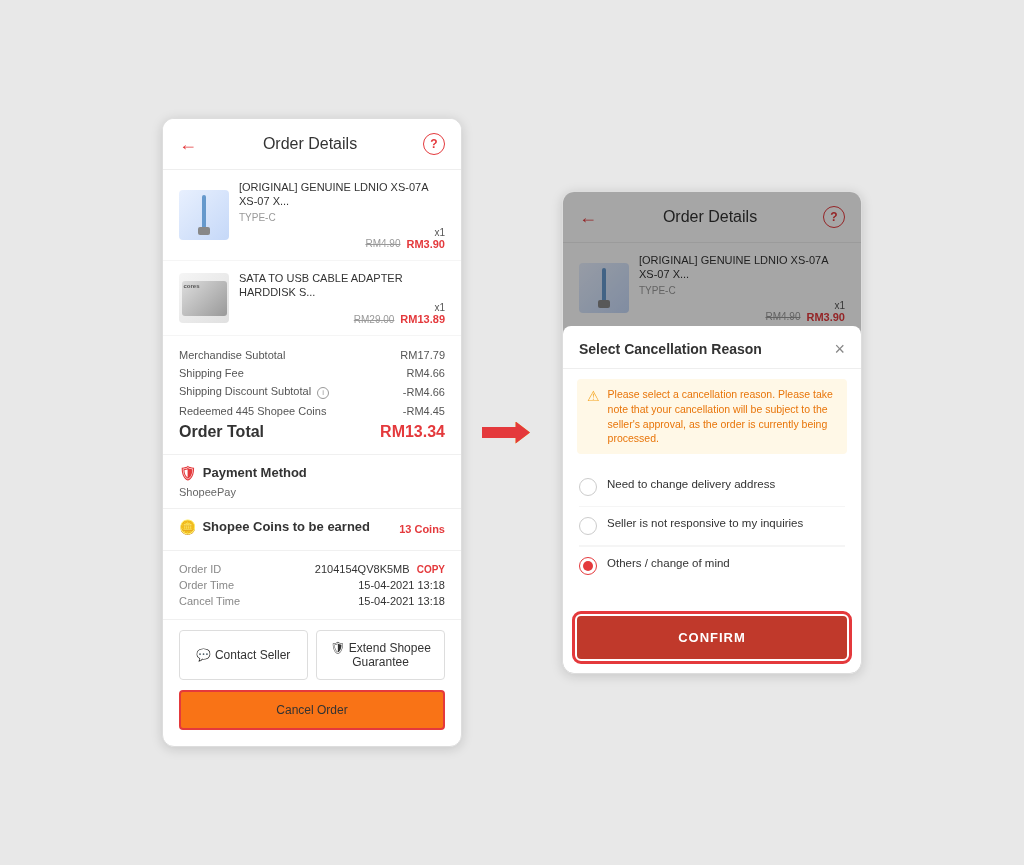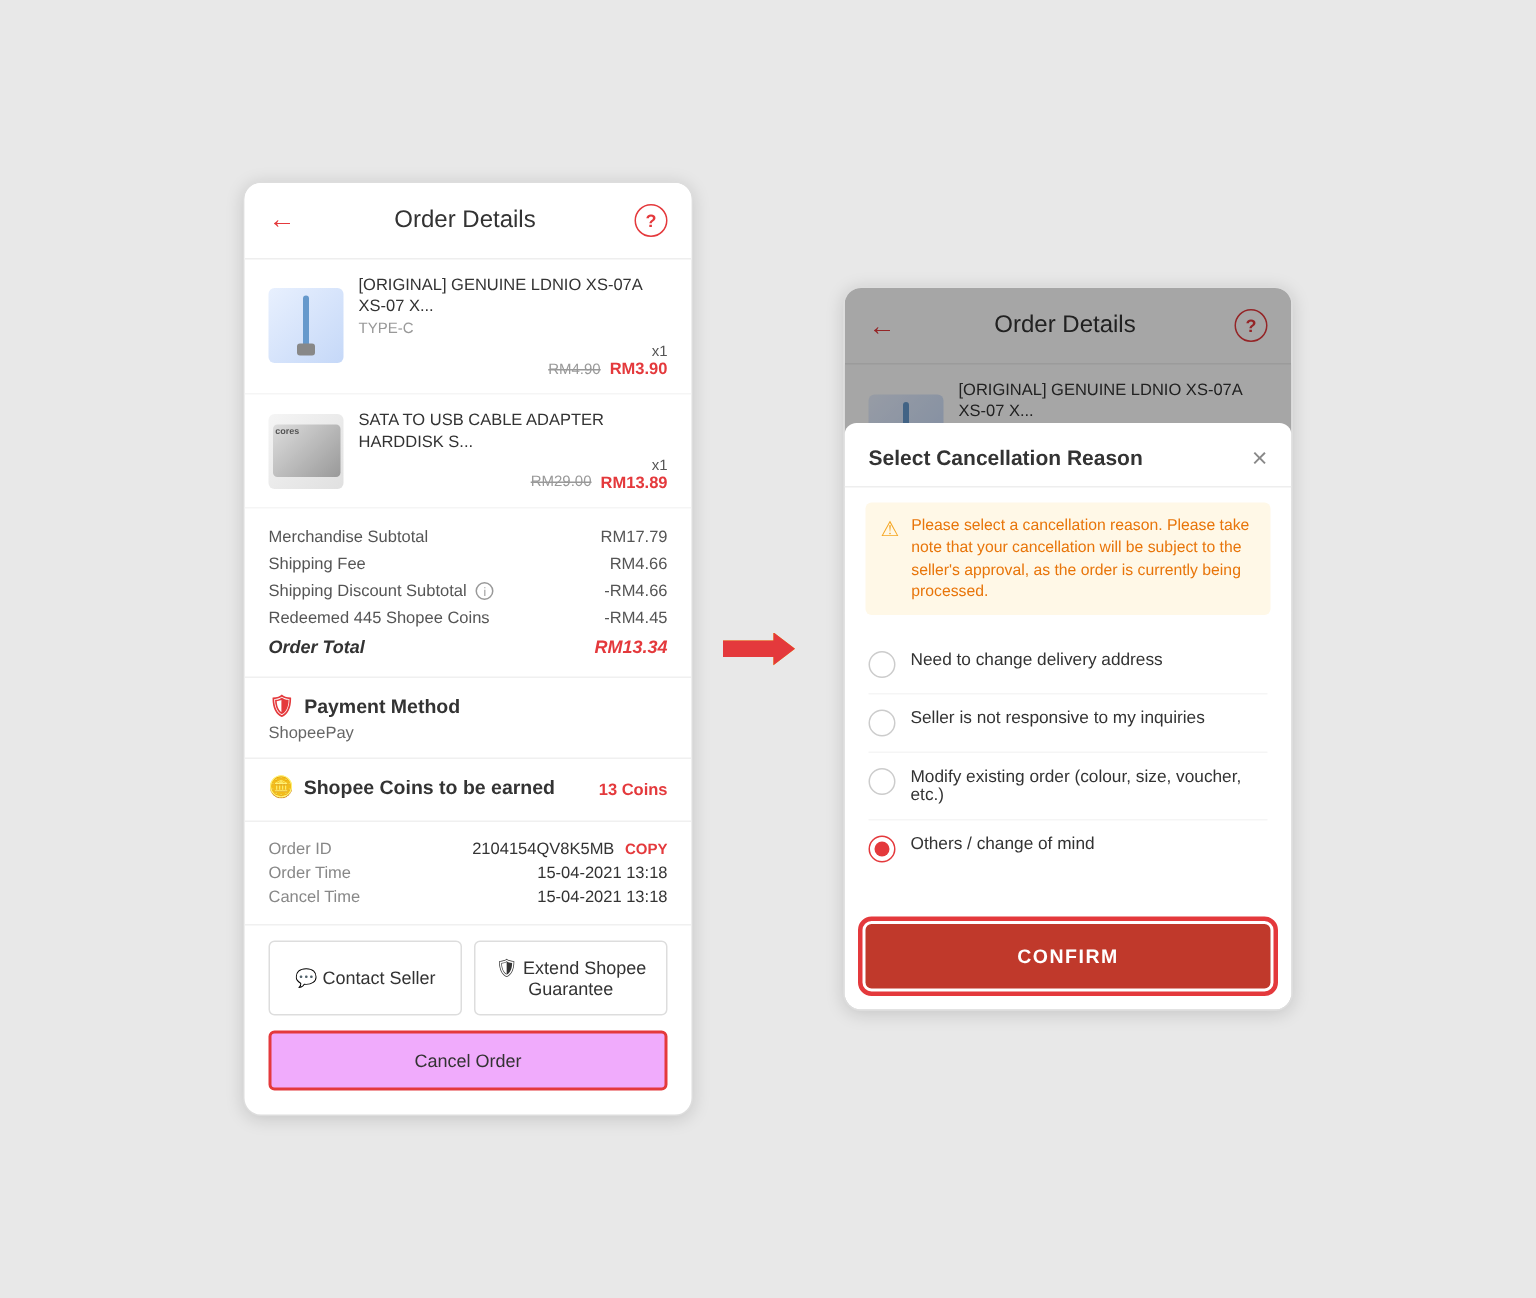--- a/index.html
+++ b/index.html
@@ -172,22 +172,21 @@
       display: flex;
       justify-content: space-between;
       align-items: center;
       padding: 3px 0;
       font-size: 11px;
       color: #555;
     }
     .summary-row.total {
       font-weight: bold;
       color: #333;
-      font-size: 12px;
-      font-style: italic;
+      font-size: 16px;
     }
     .summary-row .total-amount {
       color: #e4393c;
       font-weight: bold;
     }
     .summary-row .negative {
       color: #555;
     }
     .info-icon-small {
       display: inline-flex;
@@ -277,21 +276,21 @@
       display: flex;
       align-items: center;
       justify-content: center;
       gap: 6px;
     }
     .btn-cancel {
       width: calc(100% - 32px);
       margin: 0 16px 16px;
       padding: 11px;
       border: 1.5px solid #e4393c;
-      background: #f0abfc;
+      background: #f97316;
       border-radius: 4px;
       font-size: 12px;
       color: #333;
       cursor: pointer;
       text-align: center;
     }
     .cancel-highlight {
       border: 2px solid #e4393c !important;
     }
 
@@ -663,24 +662,20 @@
         <div class="reason-item">
           <div class="radio-outer"></div>
           <span class="reason-text">Need to change delivery address</span>
         </div>
         <div class="reason-divider"></div>
         <div class="reason-item">
           <div class="radio-outer"></div>
           <span class="reason-text">Seller is not responsive to my inquiries</span>
         </div>
         <div class="reason-divider"></div>
-        <div class="reason-item">
-          <div class="radio-outer"></div>
-          <span class="reason-text">Modify existing order (colour, size, voucher, etc.)</span>
-        </div>
         <div class="reason-divider"></div>
         <div class="reason-item">
           <div class="radio-outer selected">
             <div class="radio-inner"></div>
           </div>
           <span class="reason-text">Others / change of mind</span>
         </div>
       </div>
       <button class="confirm-btn">CONFIRM</button>
     </div>

